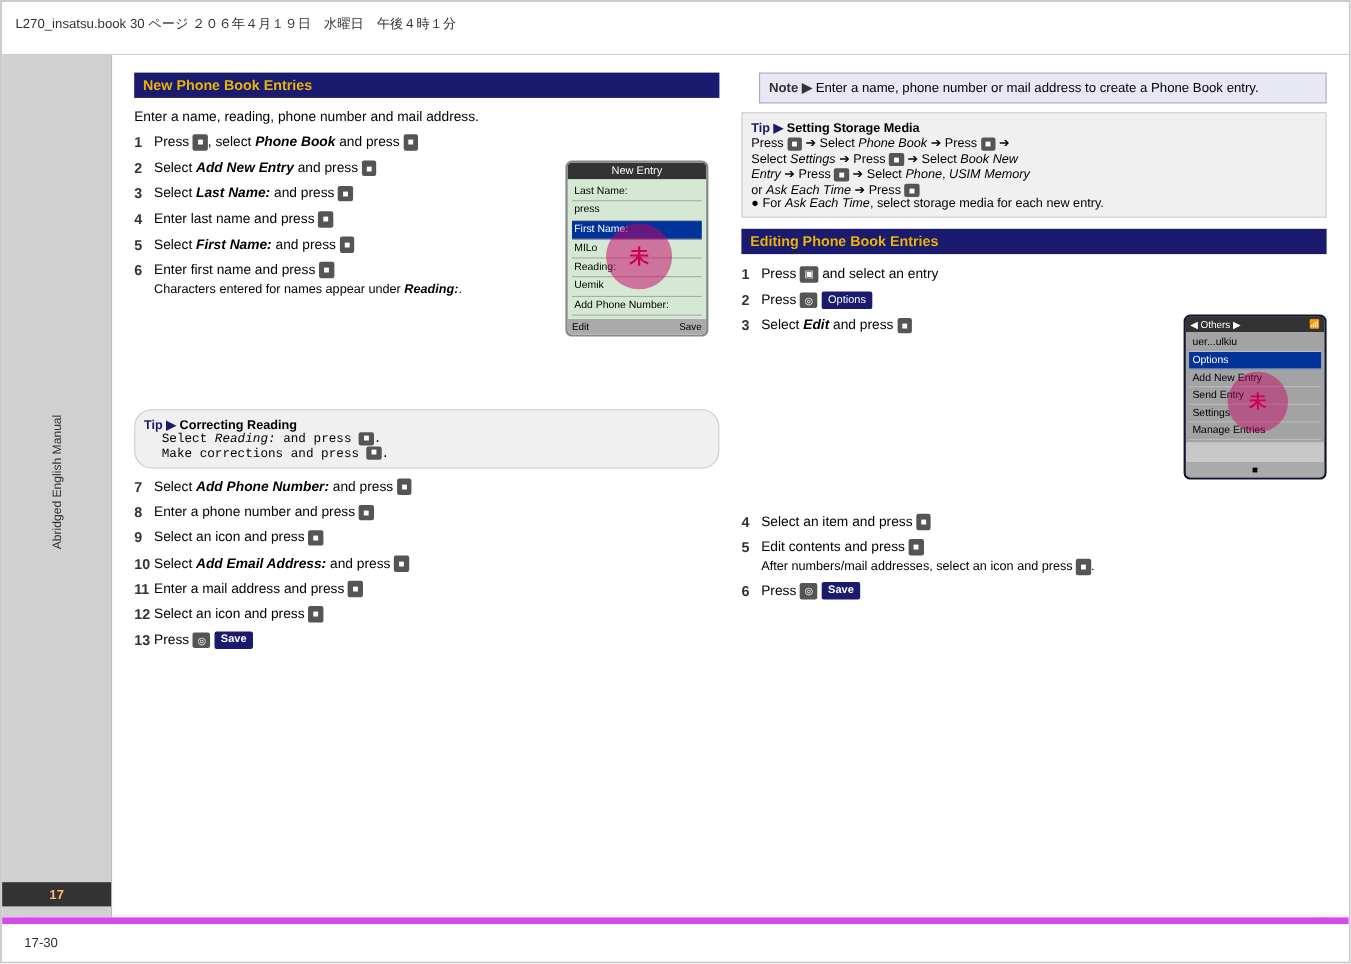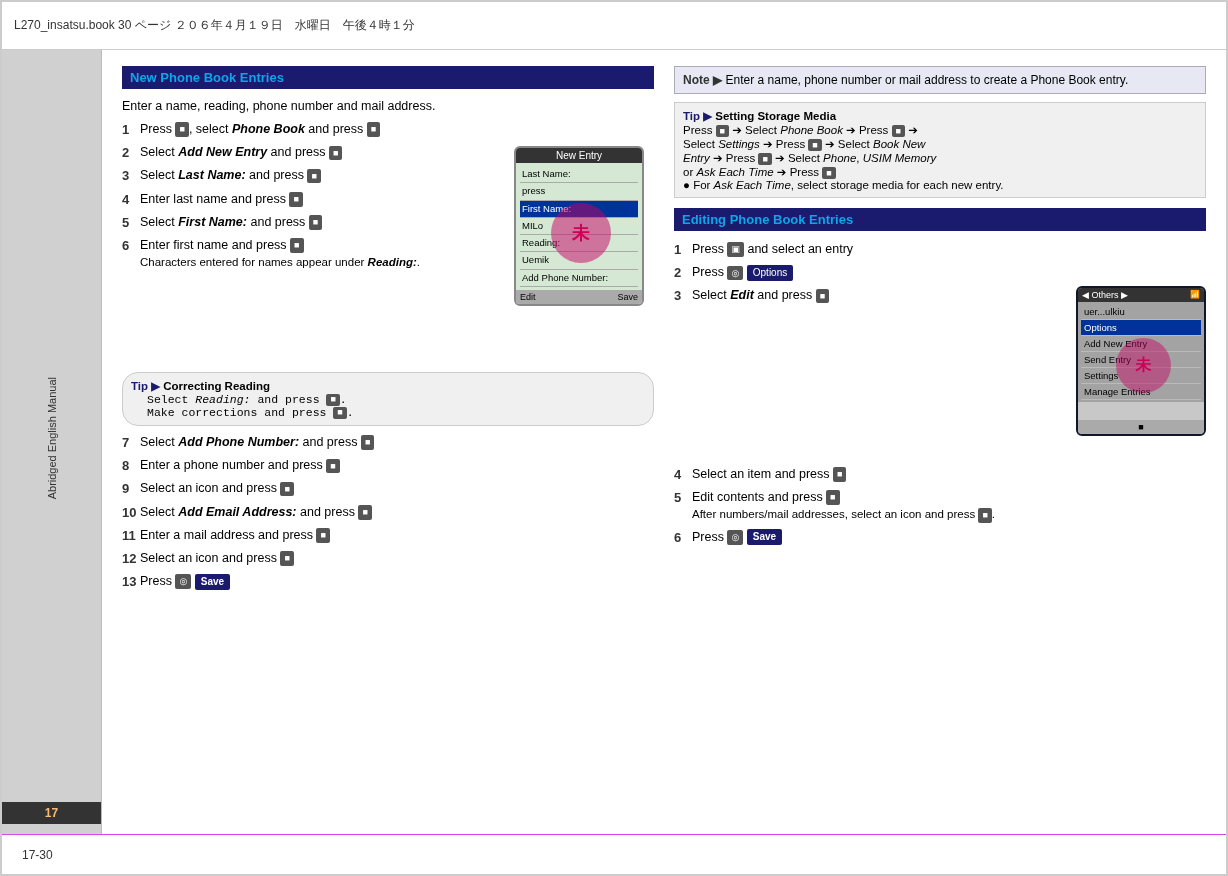--- a/index.html
+++ b/index.html
@@ -25,22 +25,21 @@
 
     
     .header-bar {
       position: absolute;
       top: 0; left: 0;
       width: 100%;
       height: 48px;
       border-bottom: 1px solid #ccc;
       background: #fff;
       display: flex;
-      align-items: center;
-      padding: 0 12px;
+      padding: 11px 12px;
       font-size: 12px;
       color: #333;
     }
 
     .corner-circle {
       position: absolute;
       width: 36px;
       height: 36px;
       border-radius: 50%;
       border: 2px solid #999;
@@ -112,21 +111,21 @@
     }
 
     .col-right {
       flex: 1;
       position: relative;
     }
 
     
     .section-header {
       background: #1a1a6e;
-      color: #0ea5e9;
+      color: #eab308;
       font-size: 13px;
       font-weight: bold;
       padding: 4px 8px;
       margin-bottom: 10px;
     }
 
     
     .step-list {
       list-style: none;
       padding: 0;
@@ -204,20 +203,21 @@
       font-weight: bold;
     }
 
     
     .note-box {
       background: #e8e8f5;
       border: 1px solid #aab;
       padding: 6px 8px;
       margin-bottom: 8px;
       font-size: 12px;
+      margin-left: 16px;
     }
 
     .note-label {
       font-weight: bold;
       color: #333;
     }
 
     
     .phone-screen {
       position: absolute;
@@ -348,21 +348,21 @@
       color: #cc0055;
       font-weight: bold;
     }
 
     
     .page-footer {
       position: absolute;
       bottom: 0; left: 0;
       width: 100%;
       height: 40px;
-      border-top: 1px solid #d946ef;
+      border-top: 6px solid #d946ef;
       display: flex;
       align-items: center;
       padding: 0 20px;
       font-size: 12px;
       color: #333;
       background: #fff;
     }
 
     .crosshair {
       position: absolute;

